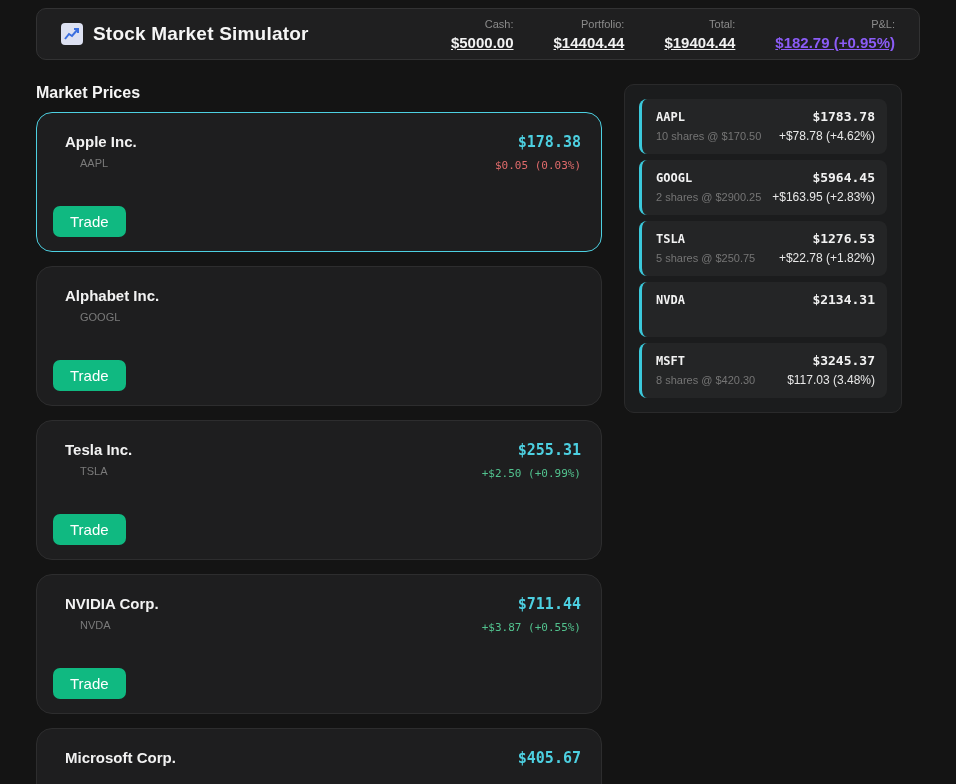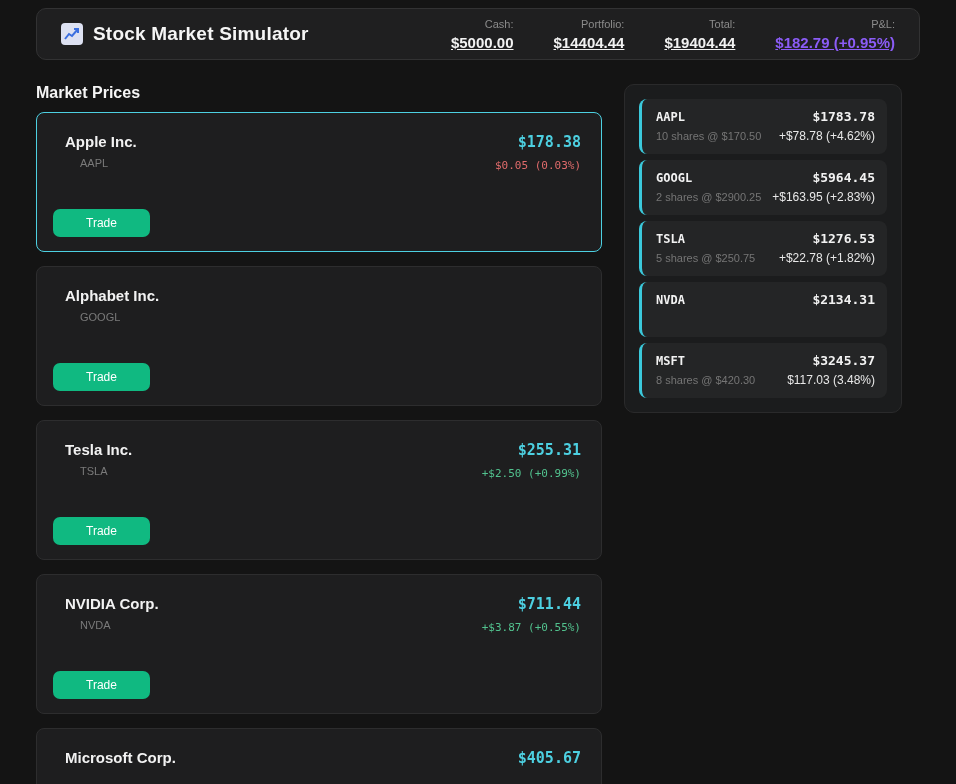--- a/index.html
+++ b/index.html
@@ -38,21 +38,21 @@
   
   .main { display: flex; gap: 22px; padding: 0 36px; margin-top: 24px; }
   .market-col { width: 566px; flex: 0 0 566px; }
   .holdings-col { width: 278px; flex: 0 0 278px; }
   .section-heading { font-size: 16px; font-weight: bold; color: #f5f5f5; margin-bottom: 10px; }
 
   
   .stock-card {
     background: #1e1e1f;
     border: 1px solid #2d2d2e;
-    border-radius: 8px;
+    border-radius: 16px;
     height: 140px;
     margin-bottom: 14px;
     padding: 20px 20px 14px 16px;
     display: flex;
     flex-direction: column;
     cursor: pointer;
   }
   .stock-card.selected { border-color: #4dd0e1; }
   .stock-top { display: flex; justify-content: space-between; }
   .stock-name { font-size: 15px; font-weight: bold; color: #f2f2f2; margin-left: 12px; }
@@ -69,22 +69,22 @@
   .stock-change.neg { color: #e06b6b; }
   .stock-change.pos { color: #52c28e; }
   .trade-btn {
     margin-top: auto;
     align-self: flex-start;
     background: #10b981;
     color: #ffffff;
     border: none;
     border-radius: 7px;
     font-family: "Liberation Sans", sans-serif;
-    font-size: 12px;
-    padding: 7px 33px;
+    font-size: 15px;
+    padding: 7px 17px;
     cursor: pointer;
   }
 
   
   .holdings-card {
     background: #1b1c1d;
     border: 1px solid #2a2a2b;
     border-radius: 10px;
     padding: 14px;
   }

